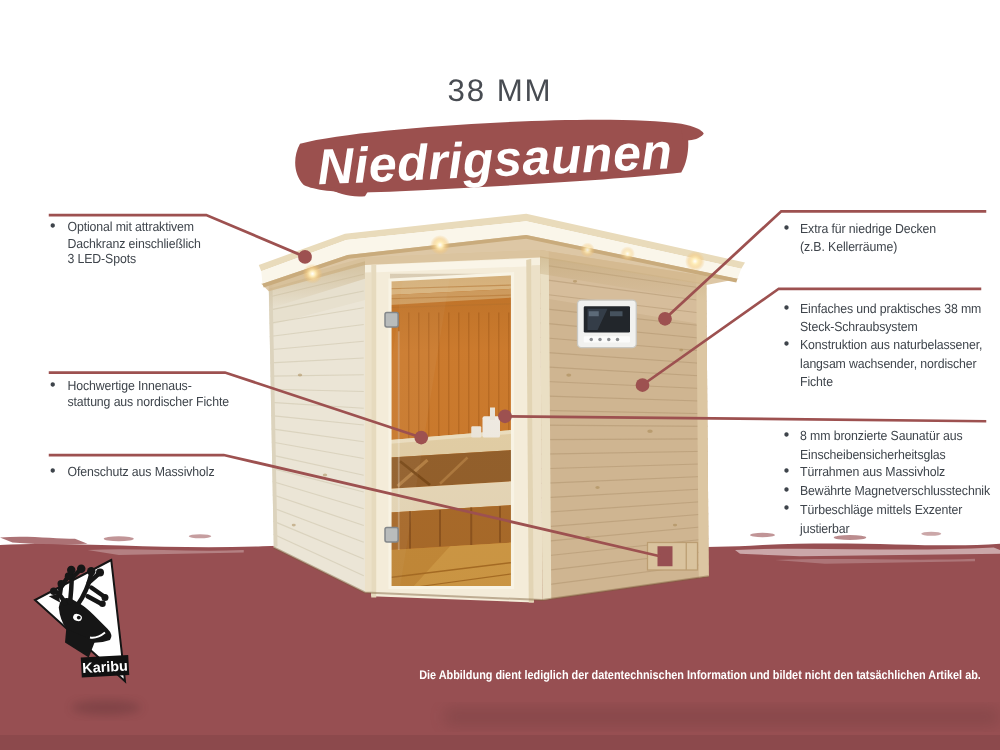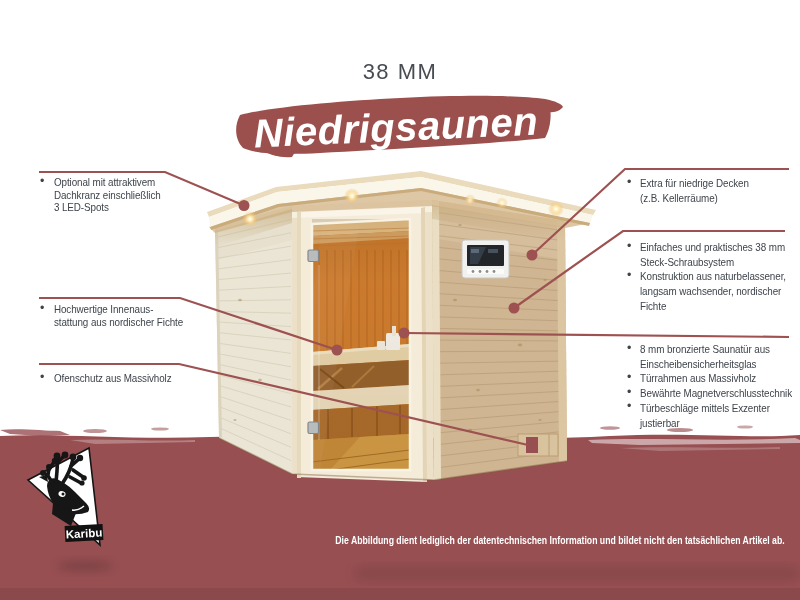--- a/index.html
+++ b/index.html
@@ -304,21 +304,21 @@
 <path d="M84,506 Q78,511 72,510" stroke="#ffffff" stroke-width="1.5" fill="none"></path>
 
 <g transform="rotate(-3 83 533)">
 <rect x="65" y="525" width="38" height="16" fill="#111111"></rect>
 <text x="84" y="537.5" font-family="Liberation Sans, sans-serif" font-size="11.5" font-weight="bold" fill="#ffffff" text-anchor="middle">Karibu</text>
 </g>
 </g>
 
 </svg>
 
-<div style="position:absolute;left:0;top:59px;width:800px;text-align:center;font-size:22px;letter-spacing:1.5px;color:#484c52;">38 MM</div>
+<div style="position:absolute;left:0;top:59px;width:800px;text-align:center;font-size:25px;letter-spacing:1.5px;color:#484c52;">38 MM</div>
 
 <div class="blk" style="left:40px;top:176px;width:150px;">
 <div class="itm"><span class="b">•</span>Optional mit attraktivem<br>Dachkranz einschließlich<br>3 LED-Spots</div>
 </div>
 
 <div class="blk" style="left:40px;top:303px;width:200px;">
 <div class="itm"><span class="b">•</span>Hochwertige Innenaus-<br>stattung aus nordischer Fichte</div>
 </div>
 
 <div class="blk" style="left:40px;top:372px;width:220px;">

